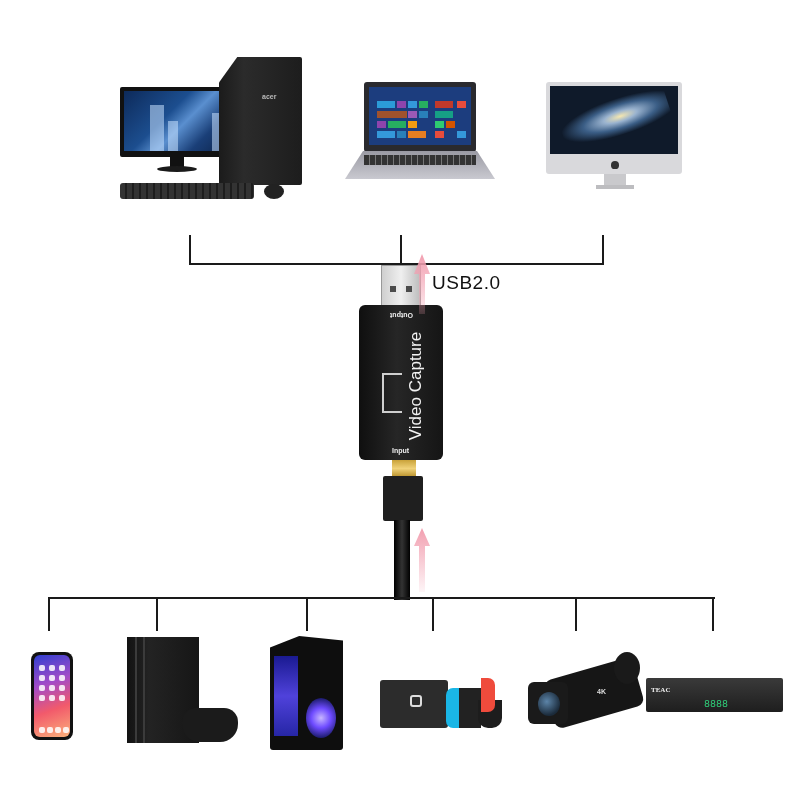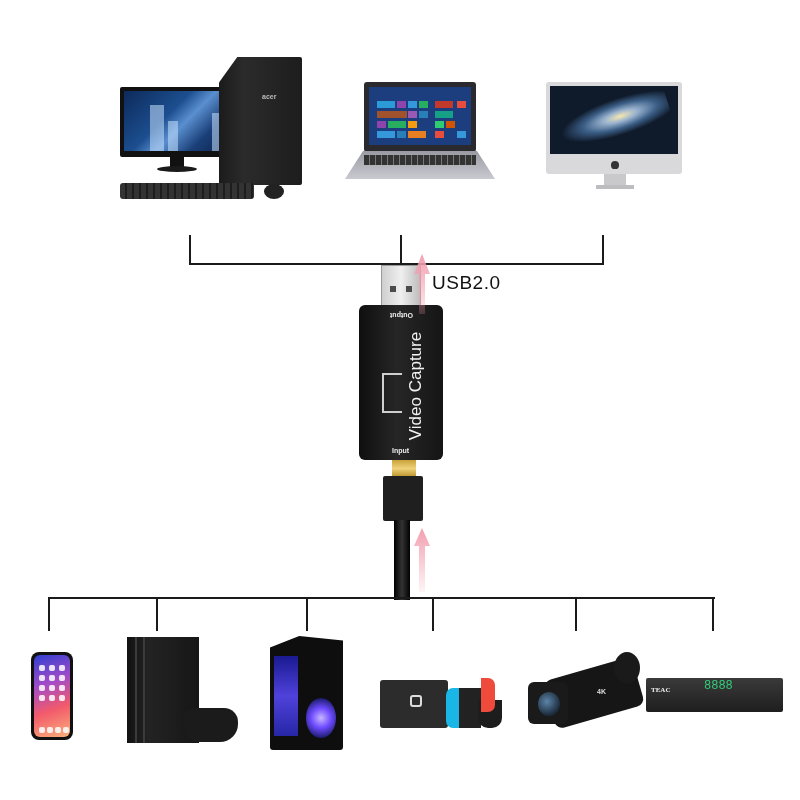--- a/index.html
+++ b/index.html
@@ -84,21 +84,21 @@
   .cam-body { left: 548px; top: 668px; width: 92px; height: 50px; background: #161616; border-radius: 8px;
     transform: rotate(-16deg); }
   .cam-hood { left: 528px; top: 682px; width: 40px; height: 42px; background: #1a1a1a; border-radius: 6px; }
   .cam-lens { left: 538px; top: 692px; width: 22px; height: 24px; border-radius: 50%;
     background: radial-gradient(circle at 40% 40%, #5c84a8, #1b2b3b 70%); }
   .cam-eyecup { left: 614px; top: 652px; width: 26px; height: 32px; background: #1a1a1a; border-radius: 50%; }
   .cam-4k { left: 597px; top: 688px; color: #ddd; font-size: 7px; font-weight: bold; }
 
   .settop { left: 646px; top: 678px; width: 137px; height: 34px; background: linear-gradient(180deg, #3a3a3a, #1e1e1e); border-radius: 2px; }
   .settop-brand { left: 651px; top: 686px; color: #eee; font-size: 7px; font-weight: bold; font-family: "Liberation Serif", serif; }
-  .settop-display { left: 704px; top: 679px; color: #2fd07a; font-size: 12px; font-family: "Liberation Mono", monospace; }
+  .settop-display { left: 704px; top: 699px; color: #2fd07a; font-size: 10px; font-family: "Liberation Mono", monospace; }
 </style>
 </head>
 <body>
 
 <div>
   <div class="abs acer-monitor">
     <div class="abs acer-screen">
       <div class="acer-bldg" style="left:26px;width:14px;height:46px;"></div>
       <div class="acer-bldg" style="left:44px;width:10px;height:30px;"></div>
       <div class="acer-bldg" style="left:88px;width:8px;height:38px;"></div>

